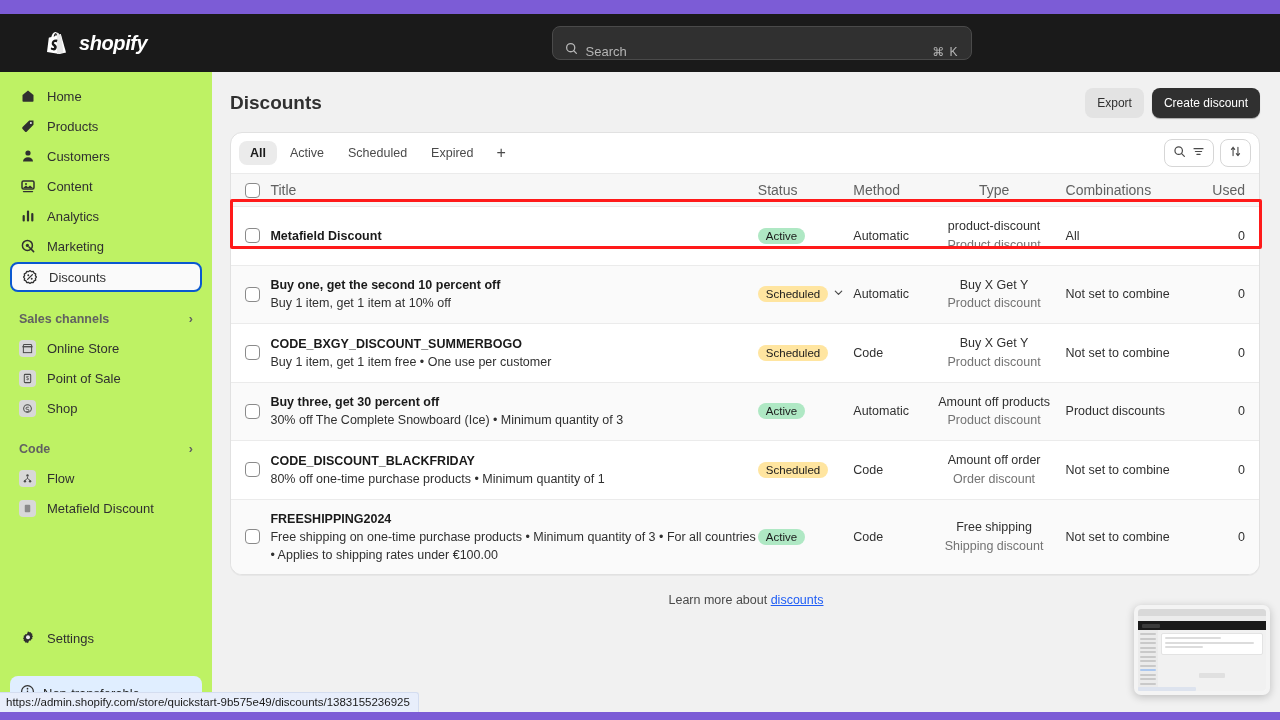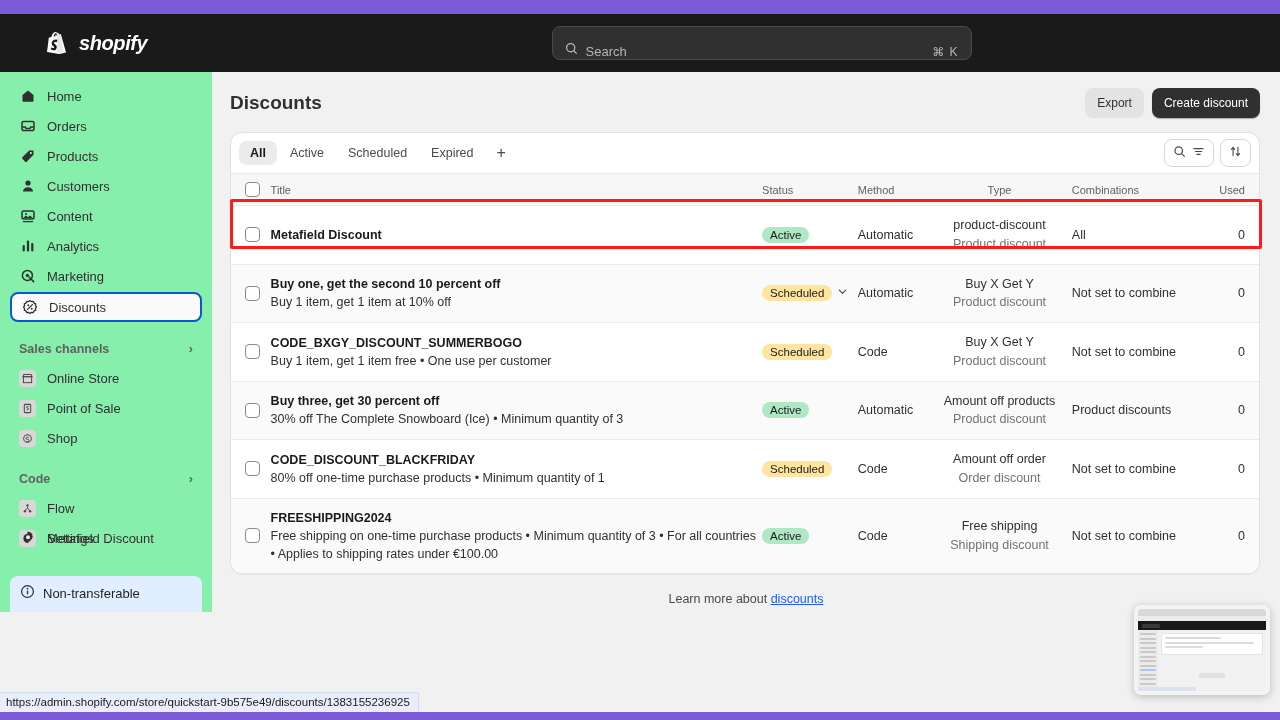--- a/index.html
+++ b/index.html
@@ -41,22 +41,22 @@
   }
   .acct-name { color: #e3e3e3; font-size: 12.5px; }
   .avatar {
     width: 24px; height: 24px; border-radius: 6px; background: #e330b4;
     color: #fff; font-size: 11px; font-weight: 600;
     display: flex; align-items: center; justify-content: center;
   }
 
   
   .sidebar {
-    position: absolute; top: 72px; left: 0; width: 212px; height: 540px;
-    background: #86efac; padding: 10px 10px 0 10px;
+    position: absolute; top: 72px; left: 0; width: 212px; height: 640px;
+    background: #bef264; padding: 10px 10px 0 10px;
   }
   .nav-item {
     display: flex; align-items: center; gap: 11px; height: 28px;
     padding: 0 9px; border-radius: 8px; margin-bottom: 2px;
     font-size: 13px; color: #303030; cursor: pointer;
   }
   .nav-item .ico { width: 17px; height: 17px; display: flex; align-items: center; justify-content: center; flex: 0 0 17px;}
   .nav-item.selected {
     background: #fafafa; border: 2px solid #0a58d0; height: 30px;
   }
@@ -109,21 +109,21 @@
   .tab.active { background: #ebebeb; color: #1a1a1a; font-weight: 600; }
   .tab-plus { font-size: 16px; color: #4a4a4a; padding: 2px 10px; cursor: pointer; }
   .tool-group { display: flex; align-items: center; gap: 6px; }
   .tool-btn {
     height: 28px; border: 1px solid #d6d6d6; border-radius: 8px; background: #fff;
     display: flex; align-items: center; gap: 6px; padding: 0 8px; cursor: pointer;
   }
 
   table { width: 100%; border-collapse: collapse; }
   thead th {
-    background: #f7f7f7; font-size: 11px; color: #616161; font-weight: 400;
+    background: #f7f7f7; font-size: 14px; color: #616161; font-weight: 400;
     text-align: left; padding: 8px 0; border-bottom: 1px solid #ebebeb;
   }
   .c-check { width: 40px; padding-left: 14px !important; }
   .c-title { width: 500px; }
   .c-status { width: 96px; }
   .c-method { width: 70px; }
   .c-type  { width: 148px; text-align: center; }
   .c-comb  { width: 150px; }
   .c-used  { width: 40px; text-align: right; padding-right: 14px !important; }
 
@@ -216,29 +216,20 @@
   </div>
 
   <div class="sidebar">
     <div class="nav-item">
       <span class="ico">
           <svg width="16" height="16" viewBox="0 0 16 16">
             <path d="M2.5 7L8 2.6 13.5 7v6a.8.8 0 01-.8.8H3.3a.8.8 0 01-.8-.8z" fill="#303030"></path>
           </svg>
         </span>
       <span>Home</span>
-    </div>
-    <div class="nav-item">
-      <span class="ico">
-          <svg width="16" height="16" viewBox="0 0 16 16">
-            <rect x="2" y="3.5" width="12" height="9" rx="1.8" fill="none" stroke="#303030" stroke-width="1.5"></rect>
-            <path d="M2 9h3.2l.9 1.4h3.8L10.8 9H14" fill="none" stroke="#303030" stroke-width="1.5"></path>
-          </svg>
-        </span>
-      <span>Orders</span>
     </div>
     <div class="nav-item">
       <span class="ico">
           <svg width="16" height="16" viewBox="0 0 16 16">
             <path d="M13.5 2.5H9.2L2.6 9.1a1.4 1.4 0 000 2l2.3 2.3a1.4 1.4 0 002 0l6.6-6.6z" fill="#303030"></path>
             <circle cx="10.9" cy="5.1" r="1" fill="#ebebeb"></circle>
           </svg>
         </span>
       <span>Products</span>
     </div>

